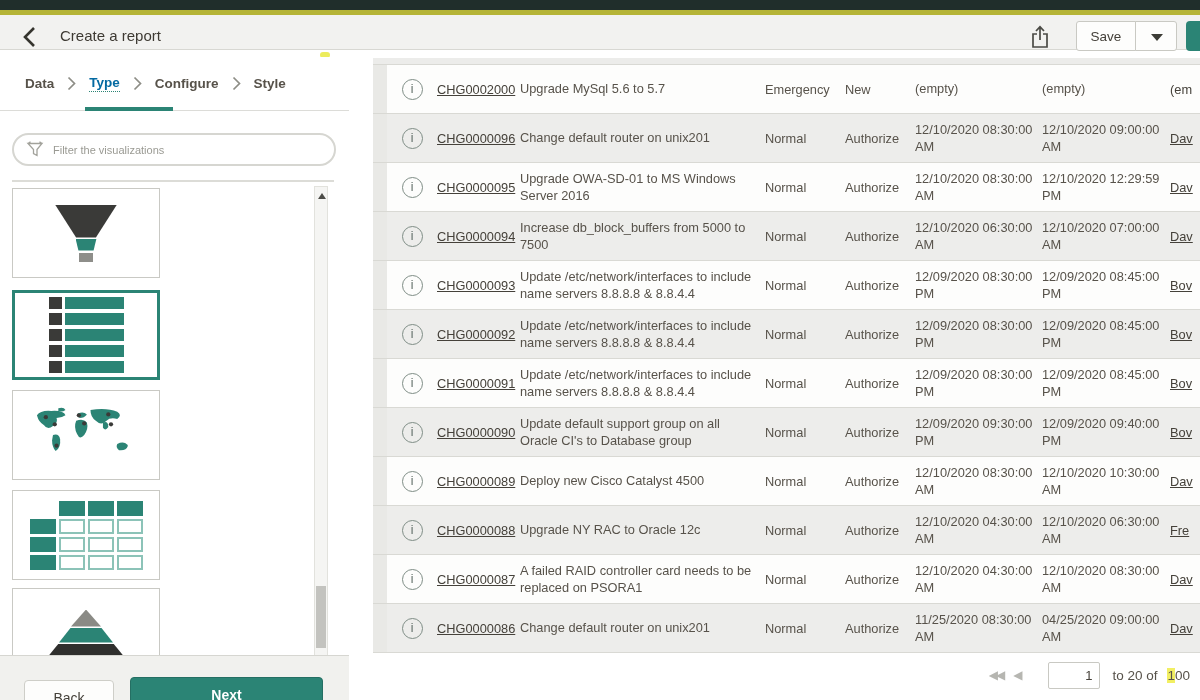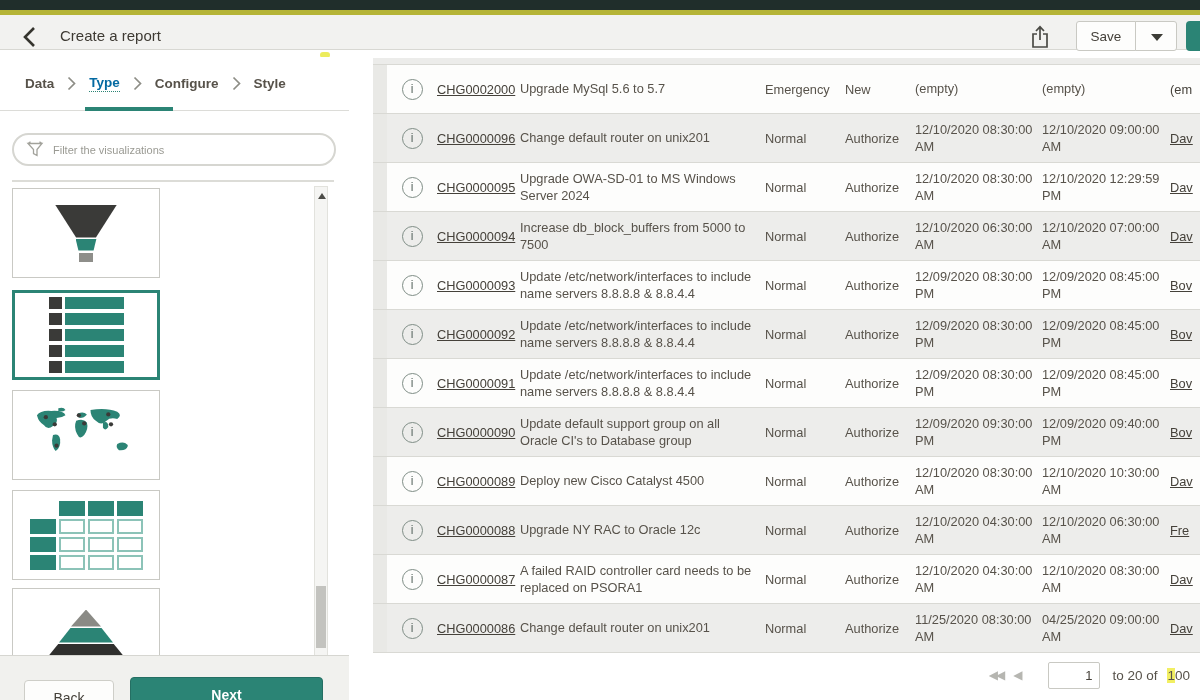--- a/index.html
+++ b/index.html
@@ -300,21 +300,21 @@
     <div class="datecell">12/10/2020 08:30:00 AM</div>
     <div class="datecell">12/10/2020 09:00:00 AM</div>
     <div class="namecell"><a>Dav</a></div>
   </div>
         <div class="trow">
     <div class="gutter"></div>
     <div class="icell">
             <span class="info-icon">i</span>
           </div>
     <div class="numcell"><a>CHG0000095</a></div>
-    <div class="desccell">Upgrade OWA-SD-01 to MS Windows Server 2024</div>
+    <div class="desccell">Upgrade OWA-SD-01 to MS Windows Server 2016</div>
     <div>Normal</div>
     <div>Authorize</div>
     <div class="datecell">12/10/2020 08:30:00 AM</div>
     <div class="datecell">12/10/2020 12:29:59 PM</div>
     <div class="namecell"><a>Dav</a></div>
   </div>
         <div class="trow alt">
     <div class="gutter"></div>
     <div class="icell">
             <span class="info-icon">i</span>

